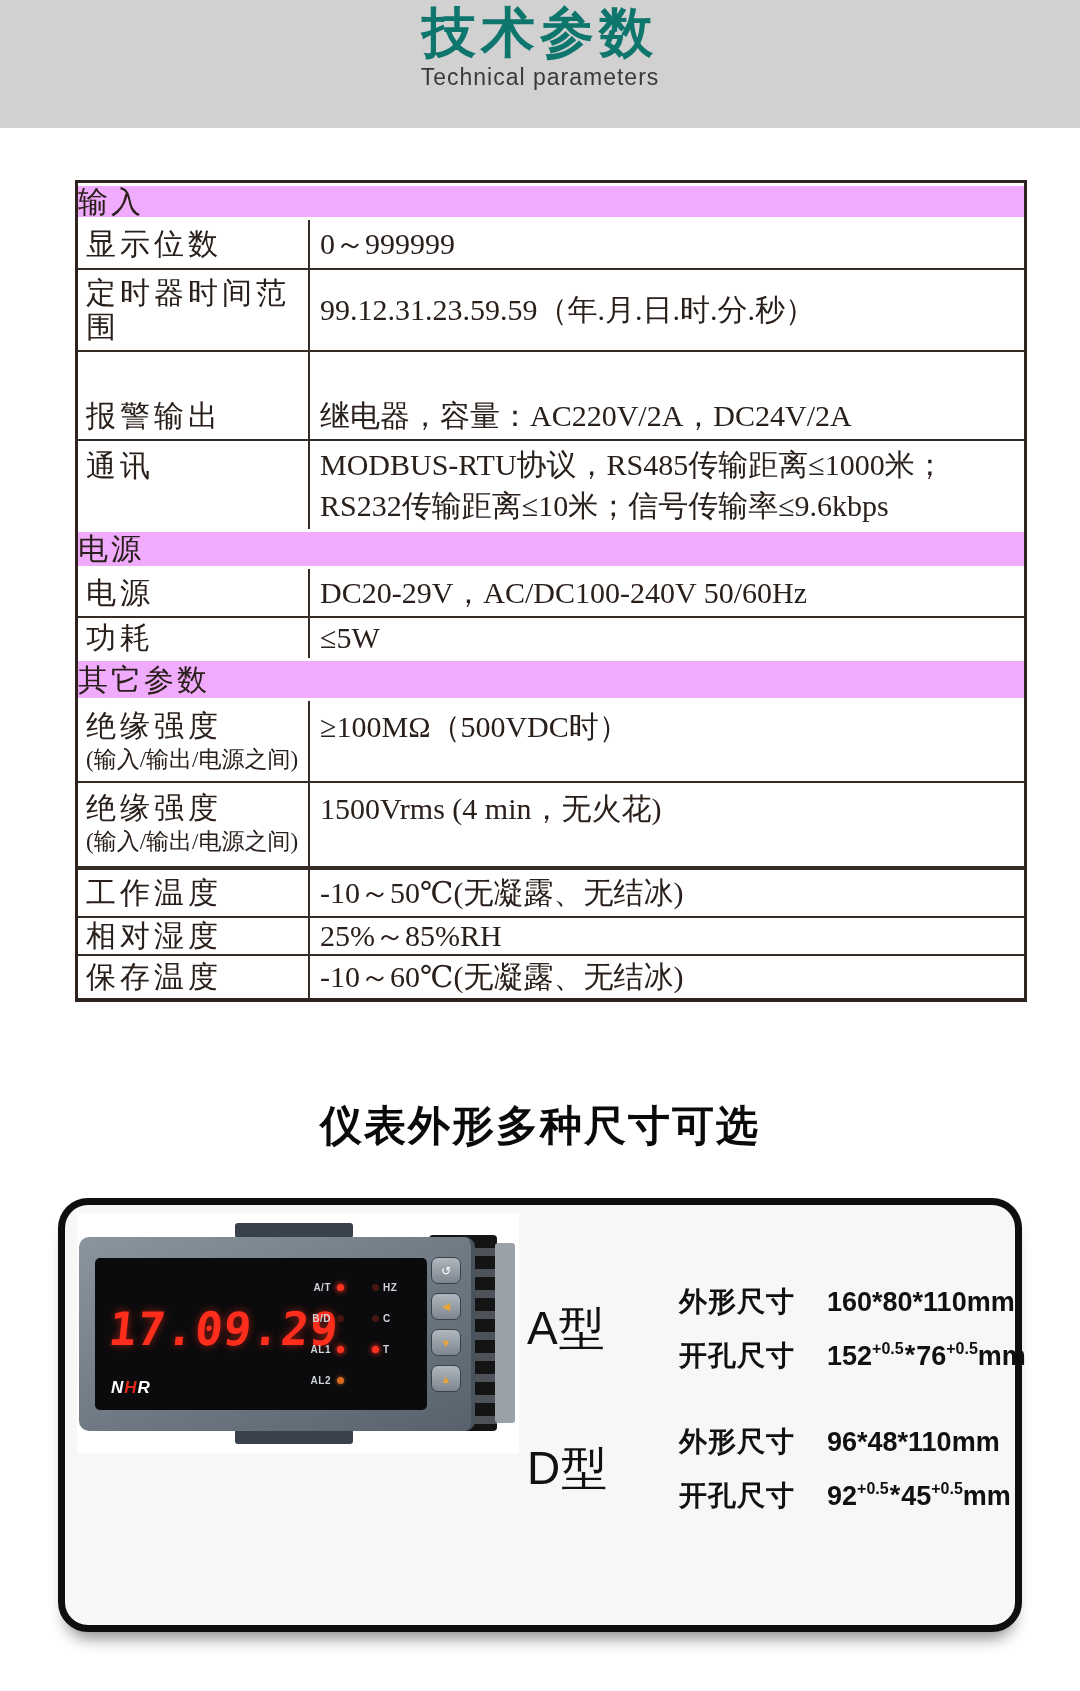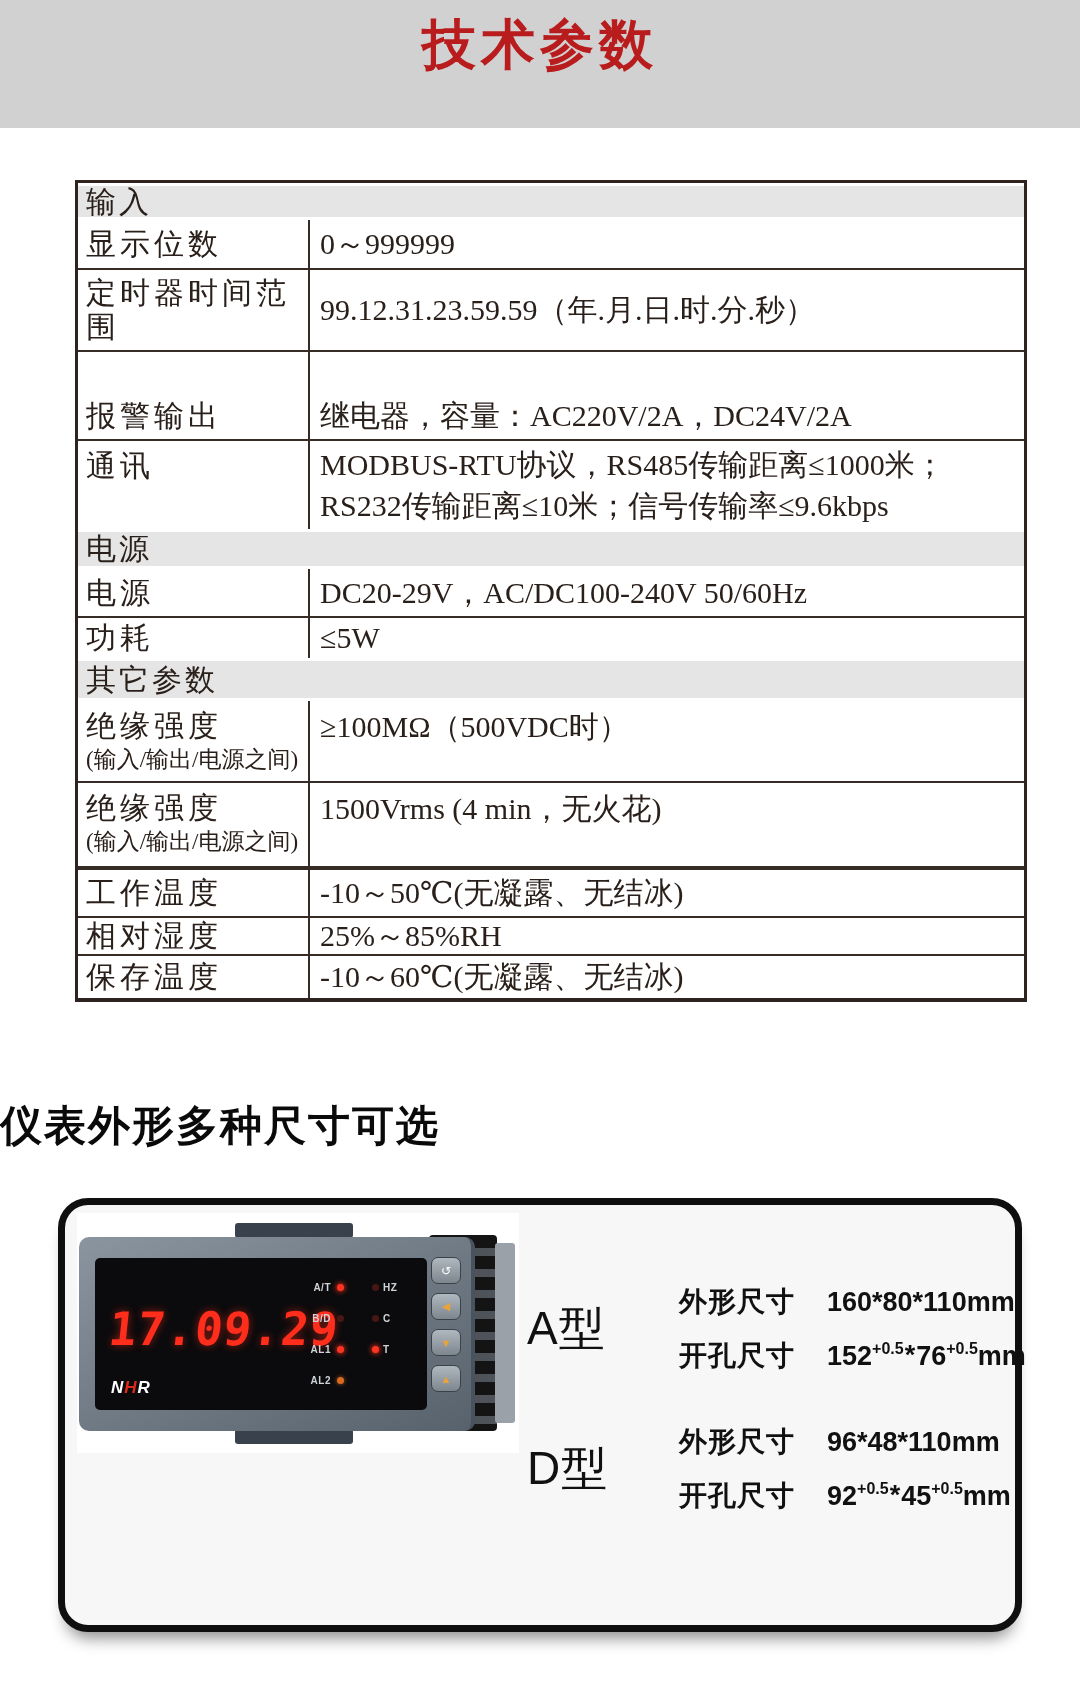--- a/index.html
+++ b/index.html
@@ -6,21 +6,21 @@
   body{
     width:1080px;height:1691px;position:relative;background:#ffffff;
     font-family:"Liberation Sans","DejaVu Sans",sans-serif;overflow:hidden;
   }
   
   .top-band{
     position:absolute;left:0;top:0;width:1080px;height:128px;
     background:#d2d1d2;text-align:center;
   }
   .top-band .title{
-    margin:0;padding-top:14px;font-size:54px;font-weight:bold;color:#b91c1c;
+    margin:0;padding-top:2px;font-size:54px;font-weight:bold;color:#0f766e;
     letter-spacing:5px;line-height:60px;
   }
   .top-band .subtitle{
     margin:0;font-size:23px;color:#3a3a3a;letter-spacing:1px;line-height:30px;
   }
   
   .spec-table{
     position:absolute;left:75px;top:180px;width:952px;box-sizing:border-box;
     border:3px solid #2e231e;border-bottom-width:4px;background:#ffffff;
     font-family:"Liberation Serif","DejaVu Serif",serif;color:#2a201b;
@@ -31,30 +31,30 @@
     padding-left:8px;display:flex;flex-direction:column;justify-content:center;
   }
   .t-row .c2{
     flex:1;box-sizing:border-box;padding-left:10px;
     display:flex;flex-direction:column;justify-content:center;
   }
   .t-row .lab{font-size:30px;letter-spacing:4px;line-height:34px;}
   .t-row .sublab{font-size:23px;letter-spacing:0;line-height:34px;white-space:nowrap;}
   .t-row .val{font-size:30px;line-height:36px;}
   .t-row.sec{
-    background:#e5e5e5;border-top:3px solid #ffffff;border-bottom:3px solid #ffffff;
-    flex-direction:column;justify-content:center;padding-left:8px;
+    background:#f0abfc;border-top:3px solid #ffffff;border-bottom:3px solid #ffffff;
+    flex-direction:column;justify-content:center;padding-left:0;
   }
   .t-row.sec .lab{font-size:30px;letter-spacing:3px;}
   .bt{border-top:2px solid #372b25;}
   .bt-thick{border-top:4px solid #372b25;}
   .topalign .c1,.topalign .c2{justify-content:flex-start;padding-top:8px;}
   
   .size-title{
-    position:absolute;left:0;top:1098px;width:1080px;
+    position:absolute;left:0;top:1098px;width:1080px;text-align:center;
     font-size:42px;font-weight:bold;color:#0a0a0a;letter-spacing:2px;
   }
   
   .size-box{
     position:absolute;left:58px;top:1198px;width:964px;height:434px;
     box-sizing:border-box;border:7px solid #0f0f0f;border-radius:30px;
     background:#f7f7f7;box-shadow:0 14px 16px -8px rgba(0,0,0,0.45);
   }
   
   .device{position:absolute;left:12px;top:8px;width:442px;height:240px;background:#ffffff;}
@@ -124,20 +124,21 @@
   .dim-key{font-size:28px;font-weight:bold;color:#111;letter-spacing:1px;width:132px;flex:none;}
   .dim-val{font-size:27px;font-weight:bold;color:#111;margin-left:16px;white-space:nowrap;}
   .dim-val sup{font-size:16px;font-weight:bold;position:relative;top:-1px;letter-spacing:0;}
   .dim-val .star{padding:0 1px;position:relative;top:-1px;}
 </style>
 </head>
 <body>
 
 <div class="top-band">
   <div class="title">技术参数</div>
+  <div class="subtitle">Technical parameters</div>
 </div>
 
 <div class="spec-table">
 
   <div class="t-row sec" style="height:37px;">
     <span class="lab">输入</span>
   </div>
 
   <div class="t-row" style="height:48px;">
     <div class="c1">

